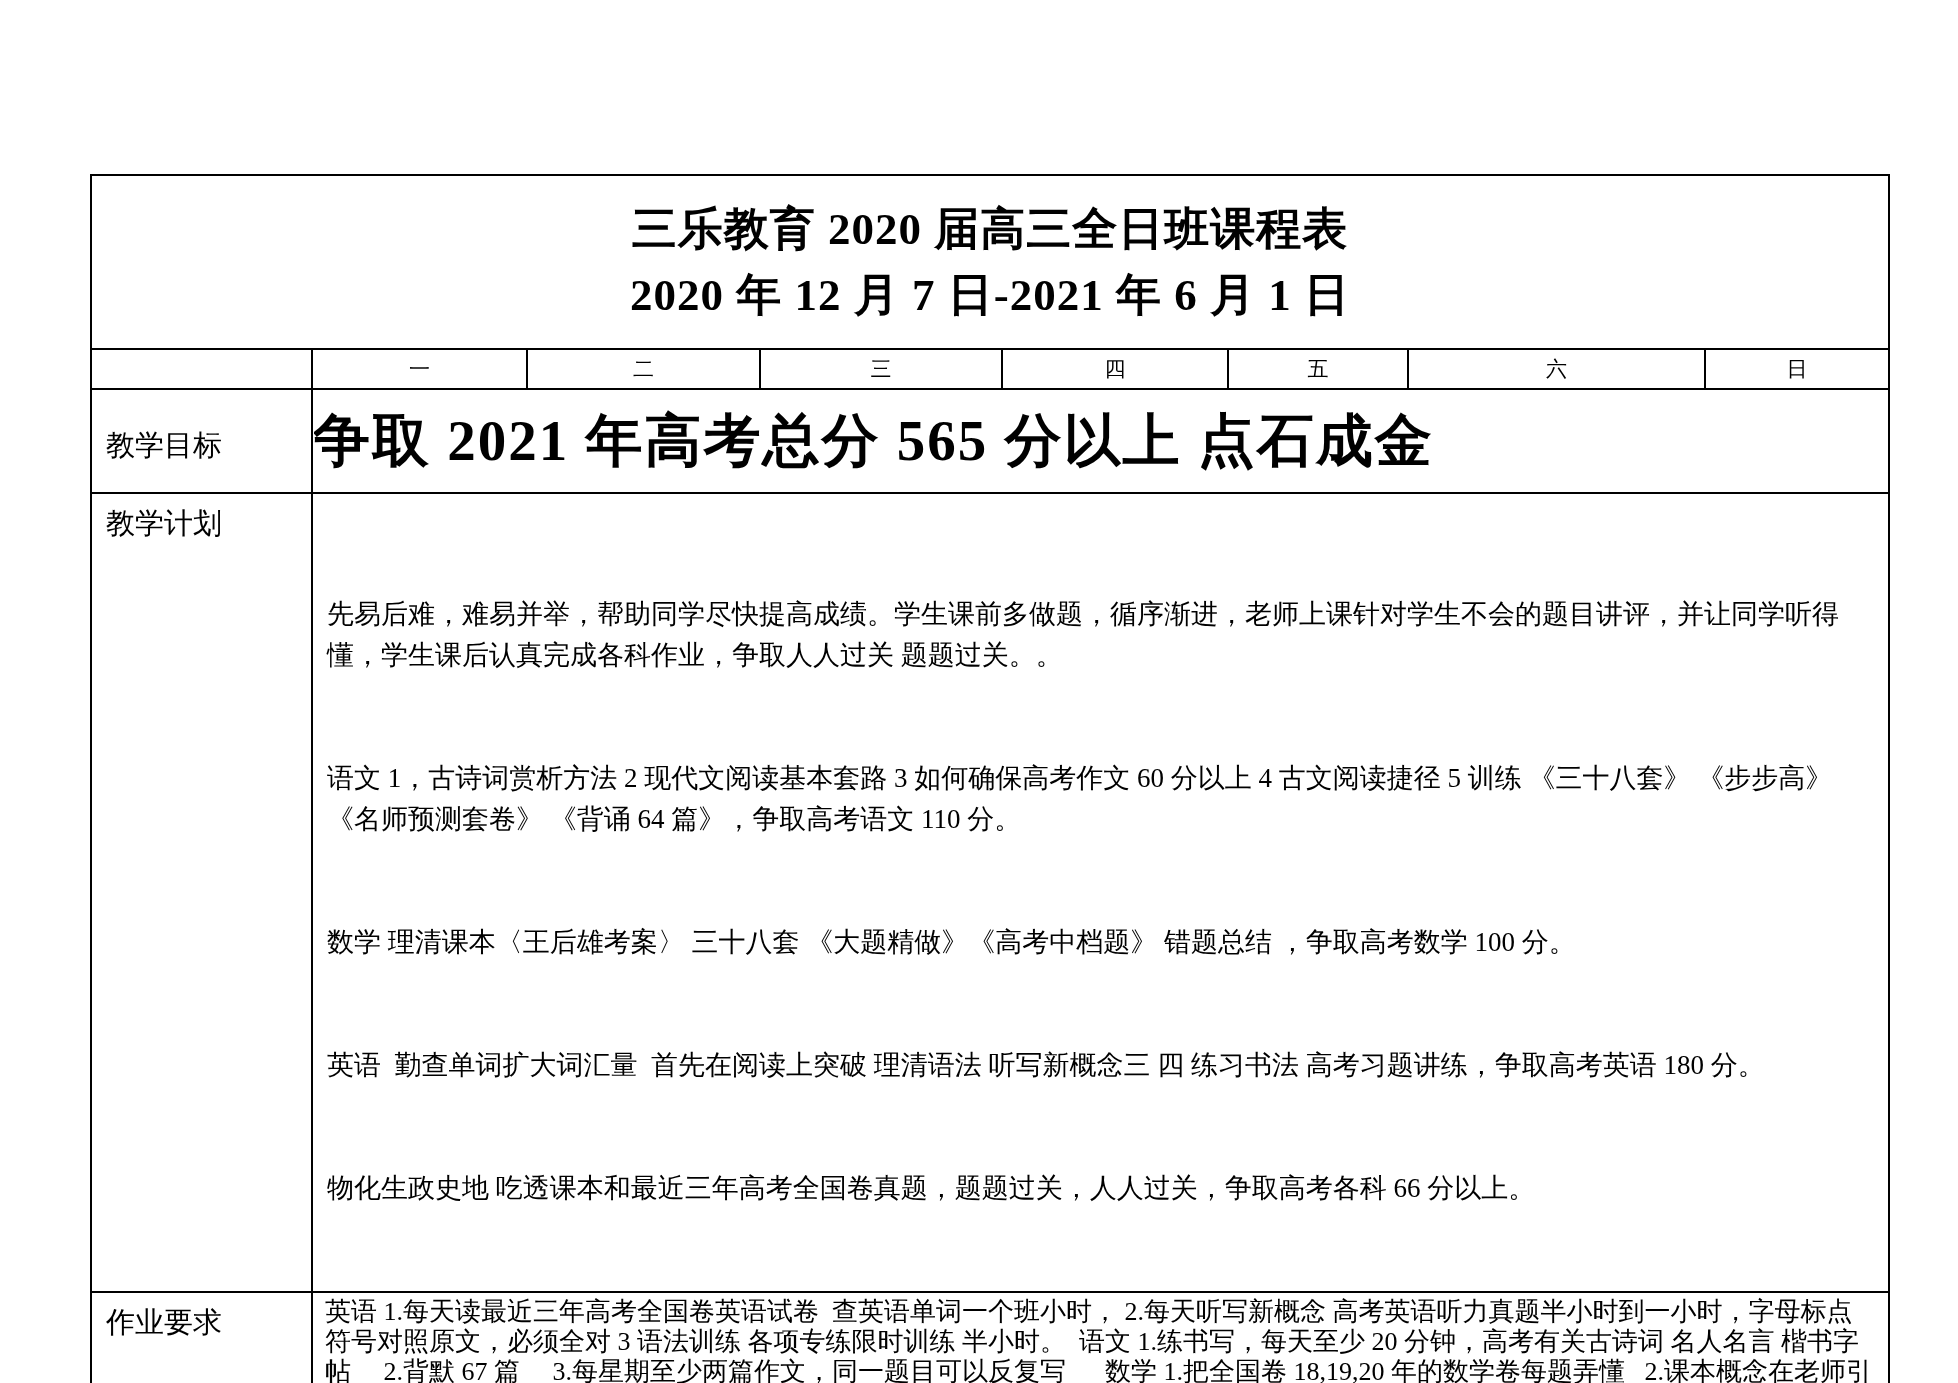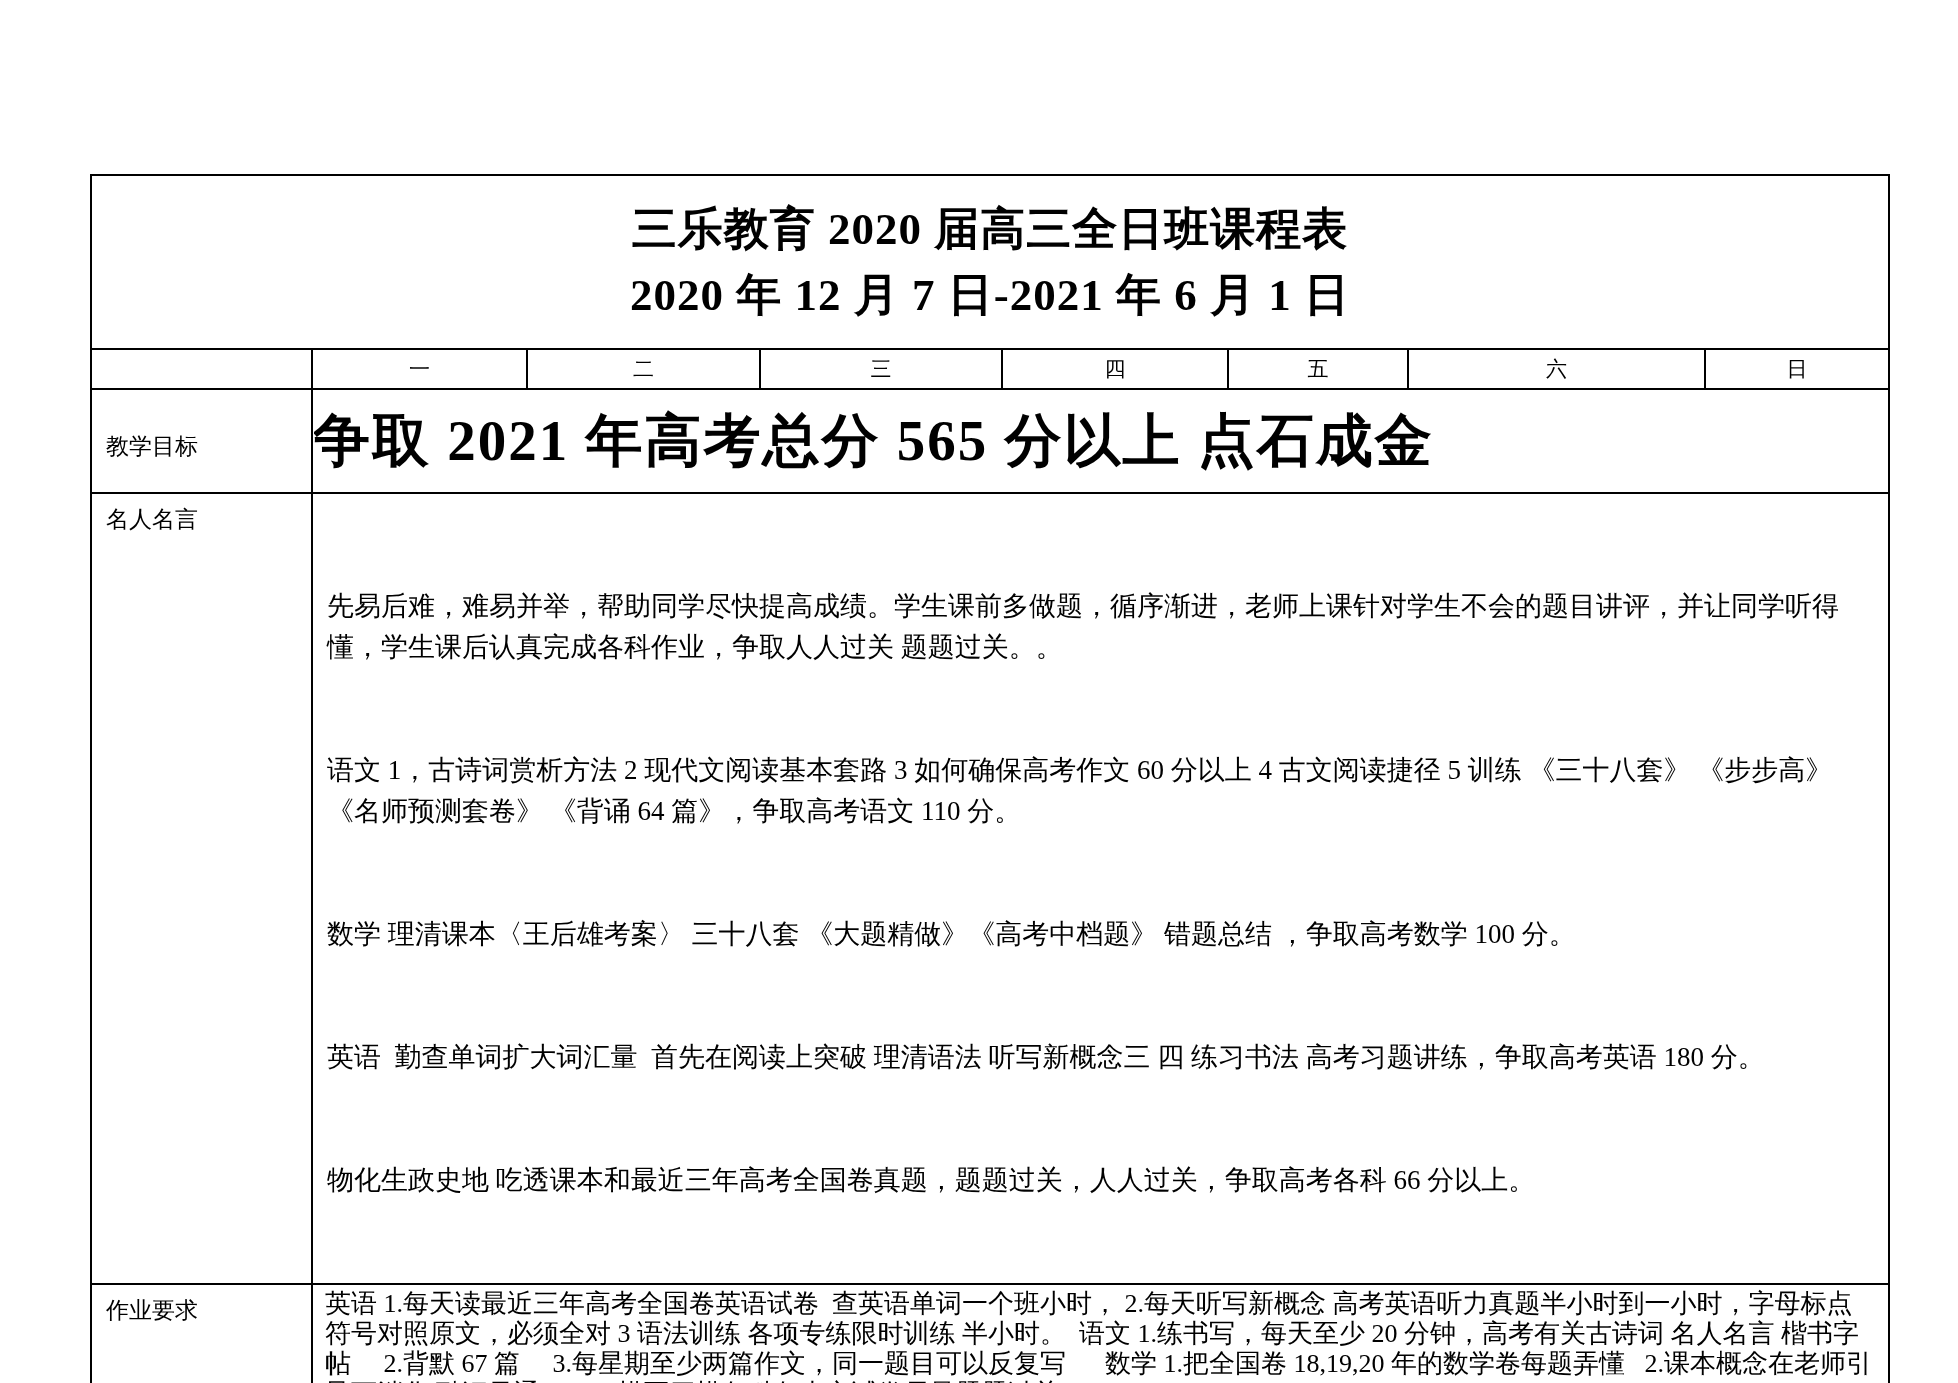--- a/index.html
+++ b/index.html
@@ -26,34 +26,34 @@
   tr.r-title td { height: 174px; text-align: center; vertical-align: middle; }
   .title-line1, .title-line2 {
     font-weight: bold;
     font-size: 45px;
     line-height: 66px;
     letter-spacing: 1px;
   }
   tr.r-days td { height: 40px; text-align: center; font-size: 21px; }
   tr.r-goal td { height: 104px; }
   .label-cell {
-    font-size: 23px;
+    font-size: 29px;
     padding-left: 14px;
     vertical-align: middle;
   }
   .label-top { vertical-align: top; padding-top: 10px; }
   .goal-content {
     font-weight: bold;
     font-size: 57px;
     letter-spacing: 2px;
     white-space: nowrap;
   }
   tr.r-plan td { height: 288px; vertical-align: top; }
   .plan-content {
-    padding: 10px 14px 0 14px;
+    padding: 18px 14px 0 14px;
     font-size: 27px;
     line-height: 41px;
     white-space: pre-wrap;
   }
   tr.r-homework td { height: 120px; vertical-align: top; }
   .homework-content {
     padding: 4px 10px 0 12px;
     font-size: 26px;
     line-height: 30px;
     white-space: pre-wrap;
@@ -93,21 +93,21 @@
       <td>六</td>
       <td>日</td>
     </tr>
 
     <tr class="r-goal">
       <td class="label-cell label-top">教学目标</td>
       <td colspan="7" class="goal-content">争取 2021 年高考总分 565 分以上 点石成金</td>
     </tr>
 
     <tr class="r-plan">
-      <td class="label-cell label-top">名人名言</td>
+      <td class="label-cell label-top">教学计划</td>
       <td colspan="7">
         <div class="plan-content">
           <div>先易后难，难易并举，帮助同学尽快提高成绩。学生课前多做题，循序渐进，老师上课针对学生不会的题目讲评，并让同学听得懂，学生课后认真完成各科作业，争取人人过关 题题过关。。</div>
           <div>语文 1，古诗词赏析方法 2 现代文阅读基本套路 3 如何确保高考作文 60 分以上 4 古文阅读捷径 5 训练 《三十八套》 《步步高》《名师预测套卷》 《背诵 64 篇》，争取高考语文 110 分。</div>
           <div>数学 理清课本〈王后雄考案〉 三十八套 《大题精做》《高考中档题》 错题总结 ，争取高考数学 100 分。</div>
           <div>英语  勤查单词扩大词汇量  首先在阅读上突破 理清语法 听写新概念三 四 练习书法 高考习题讲练，争取高考英语 180 分。</div>
           <div>物化生政史地 吃透课本和最近三年高考全国卷真题，题题过关，人人过关，争取高考各科 66 分以上。</div>
         </div>
       </td>
     </tr>

